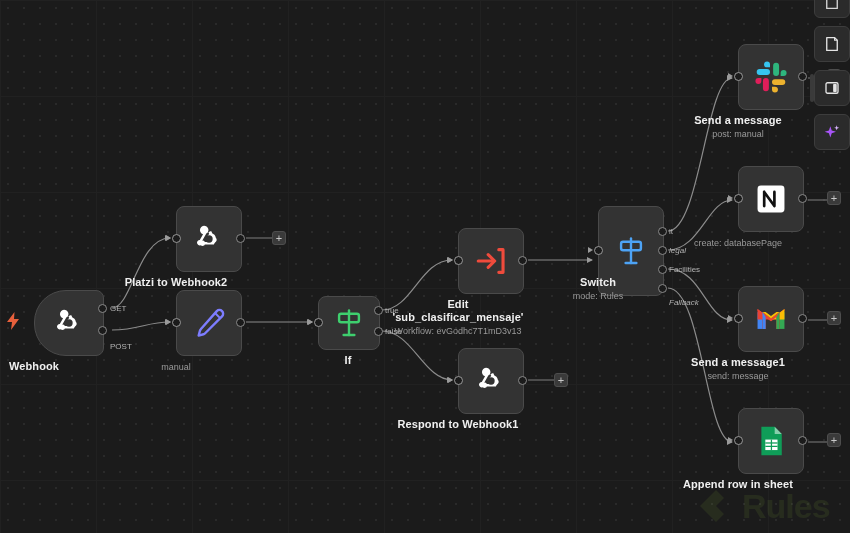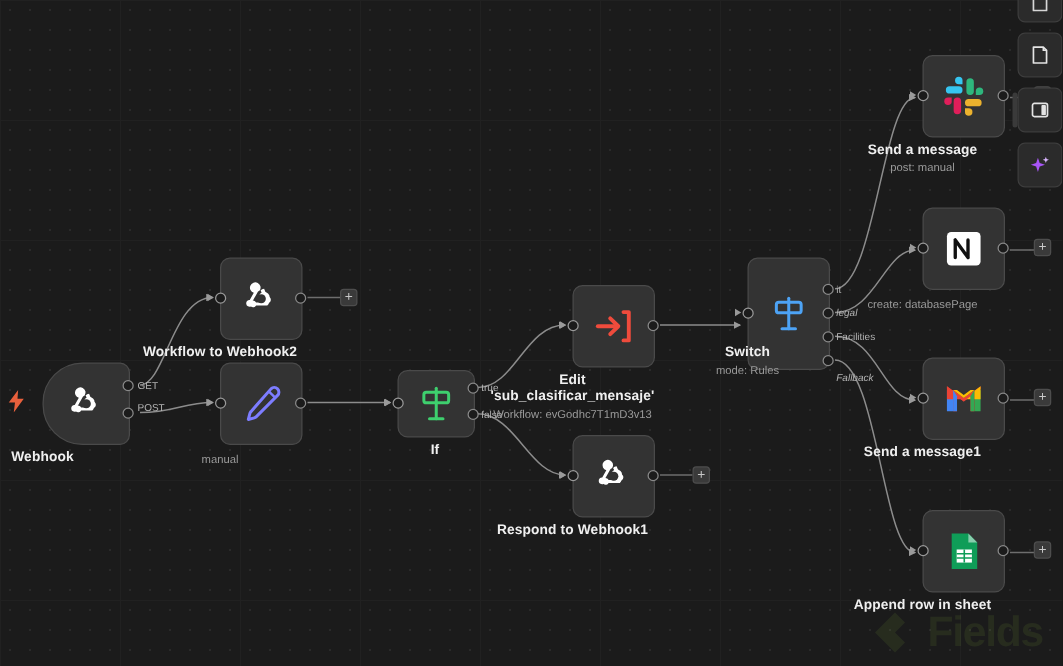--- a/index.html
+++ b/index.html
@@ -249,21 +249,21 @@
         </g>
         <circle cx="12" cy="12" r="2.6" fill="#333333"></circle>
       </svg>
     </div>
     <svg class="bolt" style="left:-28px; top:22px;" viewBox="0 0 14 18">
       <path d="M8.5 0 L1 10 L6 10 L5 18 L13 7 L8 7 Z" fill="#e8603c"></path>
     </svg>
     <div class="port" style="left:64px; top:13.5px;"></div>
     <div class="port-label" style="left:76px; top:14px;">GET</div>
     <div class="port" style="left:64px; top:35.5px;"></div>
-    <div class="port-label" style="left:76px; top:32px;">POST</div>
+    <div class="port-label" style="left:76px; top:52px;">POST</div>
     <div class="node-labels">
       <div class="node-title">Webhook</div>
       <div class="node-sub"></div>
     </div>
   </div>
 
   <div class="node" style="left:176px; top:206px;">
     <div class="node-box">
       <svg class="node-icon" viewBox="0 0 24 24">
         <g fill="#ffffff">
@@ -272,21 +272,21 @@
           <path d="M13.6 6.3a3 3 0 0 0-2 1.1l2.35 4.1a1.9 1.9 0 1 0 1.47-.84L13.2 5.4z"></path>
         </g>
         <circle cx="12" cy="12" r="2.6" fill="#333333"></circle>
       </svg>
     </div>
     <div class="arrow-in" style="left:-10px; top:28.5px;"></div>
     <div class="port in" style="left:-4.5px; top:27.5px;"></div>
     <div class="port" style="left:59.5px; top:27.5px;"></div>
     <div class="plus-btn" style="left:96px; top:25px;">+</div>
     <div class="node-labels">
-      <div class="node-title">Workflow to Webhook2</div>
+      <div class="node-title">Platzi to Webhook2</div>
       <div class="node-sub"></div>
     </div>
   </div>
 
   <div class="node" style="left:176px; top:290px;">
     <div class="node-box">
       <svg class="node-icon" viewBox="0 0 24 24">
         <path d="M17.5 3.6a2.6 2.6 0 0 1 3.7 3.7L9.1 19.4a2.2 2.2 0 0 1-1 .56l-3.4.9.9-3.4a2.2 2.2 0 0 1 .56-1z" fill="none" stroke="#7d7dff" stroke-width="1.7" stroke-linejoin="round"></path>
         <path d="M16.4 5.1 L19.7 8.4" stroke="#7d7dff" stroke-width="1.4"></path>
       </svg>
@@ -438,20 +438,21 @@
         <path d="M15.8 10.6 L15.8 19 L18 19 L18 7z" fill="#34A853"></path>
         <path d="M6 7 L12 11.6 L18 7 L15.8 7 L12 9.9 L8.2 7z" fill="#FBBC04"></path>
       </svg>
     </div>
     <div class="arrow-in" style="left:-10px; top:28.5px;"></div>
     <div class="port in" style="left:-4.5px; top:27.5px;"></div>
     <div class="port" style="left:59.5px; top:27.5px;"></div>
     <div class="plus-btn" style="left:89px; top:25px;">+</div>
     <div class="node-labels">
       <div class="node-title">Send a message1</div>
+      <div class="node-sub">send: message</div>
     </div>
   </div>
 
   <div class="node" style="left:738px; top:408px;">
     <div class="node-box">
       <svg class="node-icon" viewBox="0 0 24 24">
         <path d="M5.2 2 H14.6 L19.6 7 V22 H5.2z" fill="#0F9D58"></path>
         <path d="M14.6 2 L19.6 7 H14.6z" fill="#87CEAC"></path>
         <rect x="8" y="11" width="8.6" height="7.4" fill="#ffffff"></rect>
         <g stroke="#0F9D58" stroke-width="0.9">
@@ -494,16 +495,16 @@
         <path d="M17.6 4 L18.4 6.2 L20.6 7 L18.4 7.8 L17.6 10 L16.8 7.8 L14.6 7 L16.8 6.2z" fill="#d8b4fe"></path>
       </svg>
     </div>
   </div>
   <div class="scroll-nub"></div>
 
   <div id="watermark">
     <svg width="44" height="48" viewBox="0 0 44 48">
       <path d="M6 24 L22 8 L30 16 L22 24 L30 32 L22 40z" fill="#8fbf3f"></path>
     </svg>
-    <div class="wm-text">Fields</div>
+    <div class="wm-text">Rules</div>
   </div>
 
 </div>
 
 </body></html>

